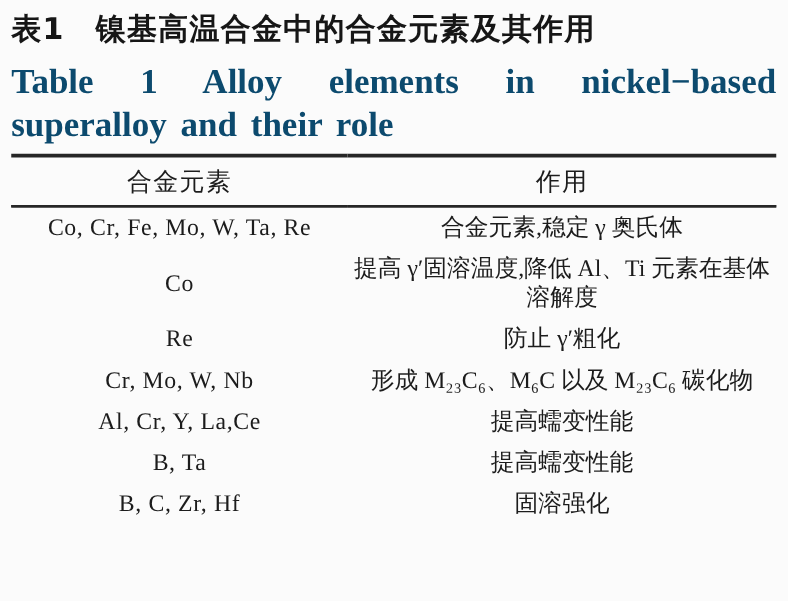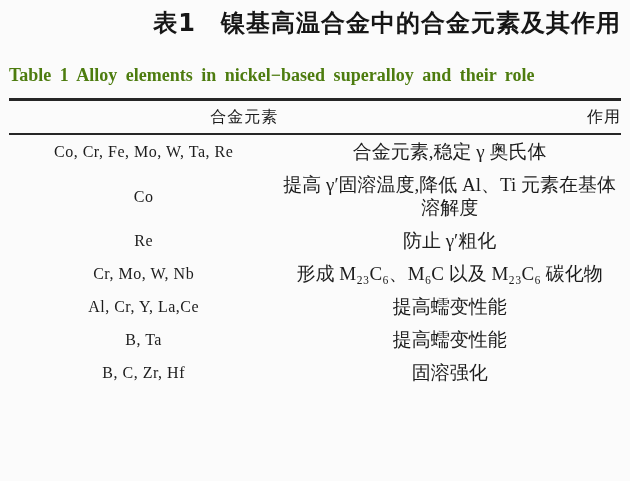--- a/index.html
+++ b/index.html
@@ -14,63 +14,63 @@
     font-family: "Liberation Serif", "DejaVu Serif", serif;
     overflow: hidden;
   }
   .page {
     box-sizing: border-box;
     width: 630px;
     height: 481px;
     padding: 6px 9px 0 9px;
   }
   .caption-zh {
-    text-align: right;
+    text-align: left;
     font-family: "DejaVu Sans", "Liberation Sans", sans-serif;
     font-weight: bold;
     font-size: 24px;
     line-height: 34px;
     letter-spacing: 1px;
     color: #161616;
   }
   .caption-en {
     font-weight: bold;
-    font-size: 18px;
+    font-size: 28px;
     line-height: 35px;
     text-align: justify;
     word-spacing: 4px;
-    margin-top: 18px;
-    color: #4d7c0f;
+    margin-top: 8px;
+    color: #0c4a6e;
   }
   table.alloy {
     width: 100%;
     border-collapse: collapse;
     table-layout: fixed;
     margin-top: 5px;
     border-top: 3px solid #262626;
   }
   table.alloy col.c1 { width: 44%; }
   table.alloy col.c2 { width: 56%; }
   table.alloy th {
     font-weight: normal;
-    font-size: 16px;
+    font-size: 20px;
     padding: 6px 0 5px 0;
     border-bottom: 2px solid #262626;
-    text-align: right;
+    text-align: center;
     letter-spacing: 1px;
   }
   table.alloy td {
     font-size: 19px;
     line-height: 23px;
     padding: 5px 2px;
     text-align: center;
     vertical-align: middle;
   }
   table.alloy td.elements {
-    font-size: 16px;
+    font-size: 19px;
     letter-spacing: 0.5px;
     font-family: Liberation Serif, serif;
   }
 </style>
 </head>
 <body>
 
 <div class="page">
 
   <div class="caption-zh">表1　镍基高温合金中的合金元素及其作用</div>

